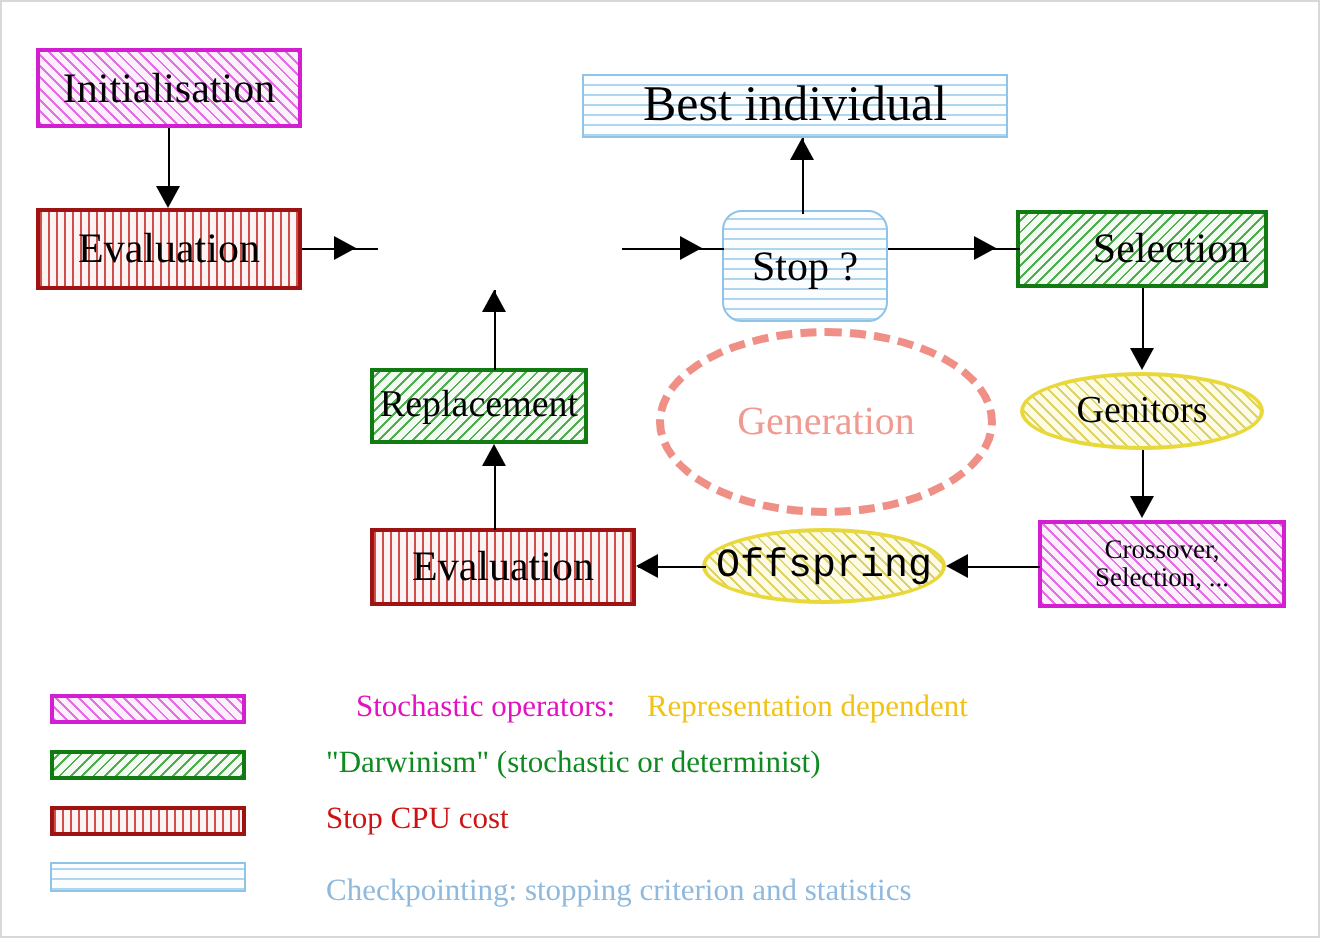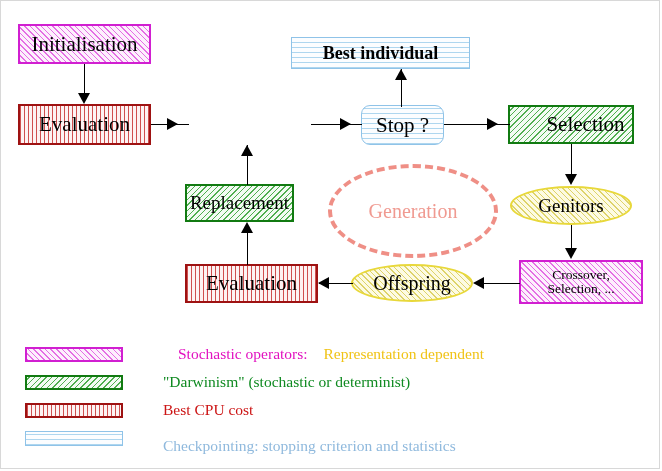--- a/index.html
+++ b/index.html
@@ -93,42 +93,42 @@
 
   <div class="node fill-magenta" style="left:17px;top:23px;width:133px;height:40px;font-size:21px;">
     <span>Initialisation</span>
   </div>
 
   <div class="node fill-red" style="left:17px;top:103px;width:133px;height:41px;font-size:21px;">
     <span>Evaluation</span>
   </div>
 
 
-  <div class="node fill-blue" style="left:290px;top:36px;width:179px;height:32px;font-size:18px;font-weight:bold;">
+  <div class="node fill-blue" style="left:290px;top:36px;width:213px;height:32px;font-size:25px;">
     <span>Best individual</span>
   </div>
 
-  <div class="node fill-blue rounded" style="left:360px;top:104px;width:83px;height:40px;font-size:21px;">
+  <div class="node fill-blue rounded" style="left:360px;top:104px;width:83px;height:56px;font-size:21px;border-radius:10px;">
     <span>Stop ?</span>
   </div>
 
   <div class="node fill-green" style="left:507px;top:104px;width:126px;height:39px;font-size:21px;padding-left:29px;">
     <span>Selection</span>
   </div>
 
   <div class="node fill-yellow ellipse" style="left:509px;top:185px;width:122px;height:39px;font-size:19px;">
     <span>Genitors</span>
   </div>
 
   <div class="node fill-magenta" style="left:518px;top:259px;width:124px;height:44px;font-size:13.5px;flex-direction:column;">
     <span>Crossover,</span>
     <span>Selection, ...</span>
   </div>
 
-  <div class="node fill-yellow ellipse" style="left:350px;top:263px;width:122px;height:38px;font-size:20px;">
+  <div class="node fill-yellow ellipse" style="left:350px;top:263px;width:122px;height:38px;font-size:20px;font-family:Liberation Mono, monospace;">
     <span>Offspring</span>
   </div>
 
   <div class="node fill-red" style="left:184px;top:263px;width:133px;height:39px;font-size:21px;">
     <span>Evaluation</span>
   </div>
 
   <div class="node fill-green" style="left:184px;top:183px;width:109px;height:38px;font-size:19px;">
     <span>Replacement</span>
   </div>
@@ -180,21 +180,21 @@
       </div>
     </div>
 
     <div class="leg-row" style="top:34px;">
       <div class="swatch fill-green"></div>
       <div class="leg-text c-green">"Darwinism" (stochastic or determinist)</div>
     </div>
 
     <div class="leg-row" style="top:62px;">
       <div class="swatch fill-red"></div>
-      <div class="leg-text c-red">Best CPU cost</div>
+      <div class="leg-text c-red">Stop CPU cost</div>
     </div>
 
     <div class="leg-row" style="top:90px;">
       <div class="swatch fill-blue"></div>
       <div class="leg-text c-lblue">Checkpointing: stopping criterion and statistics</div>
     </div>
 
   </div>
 
 </div>

